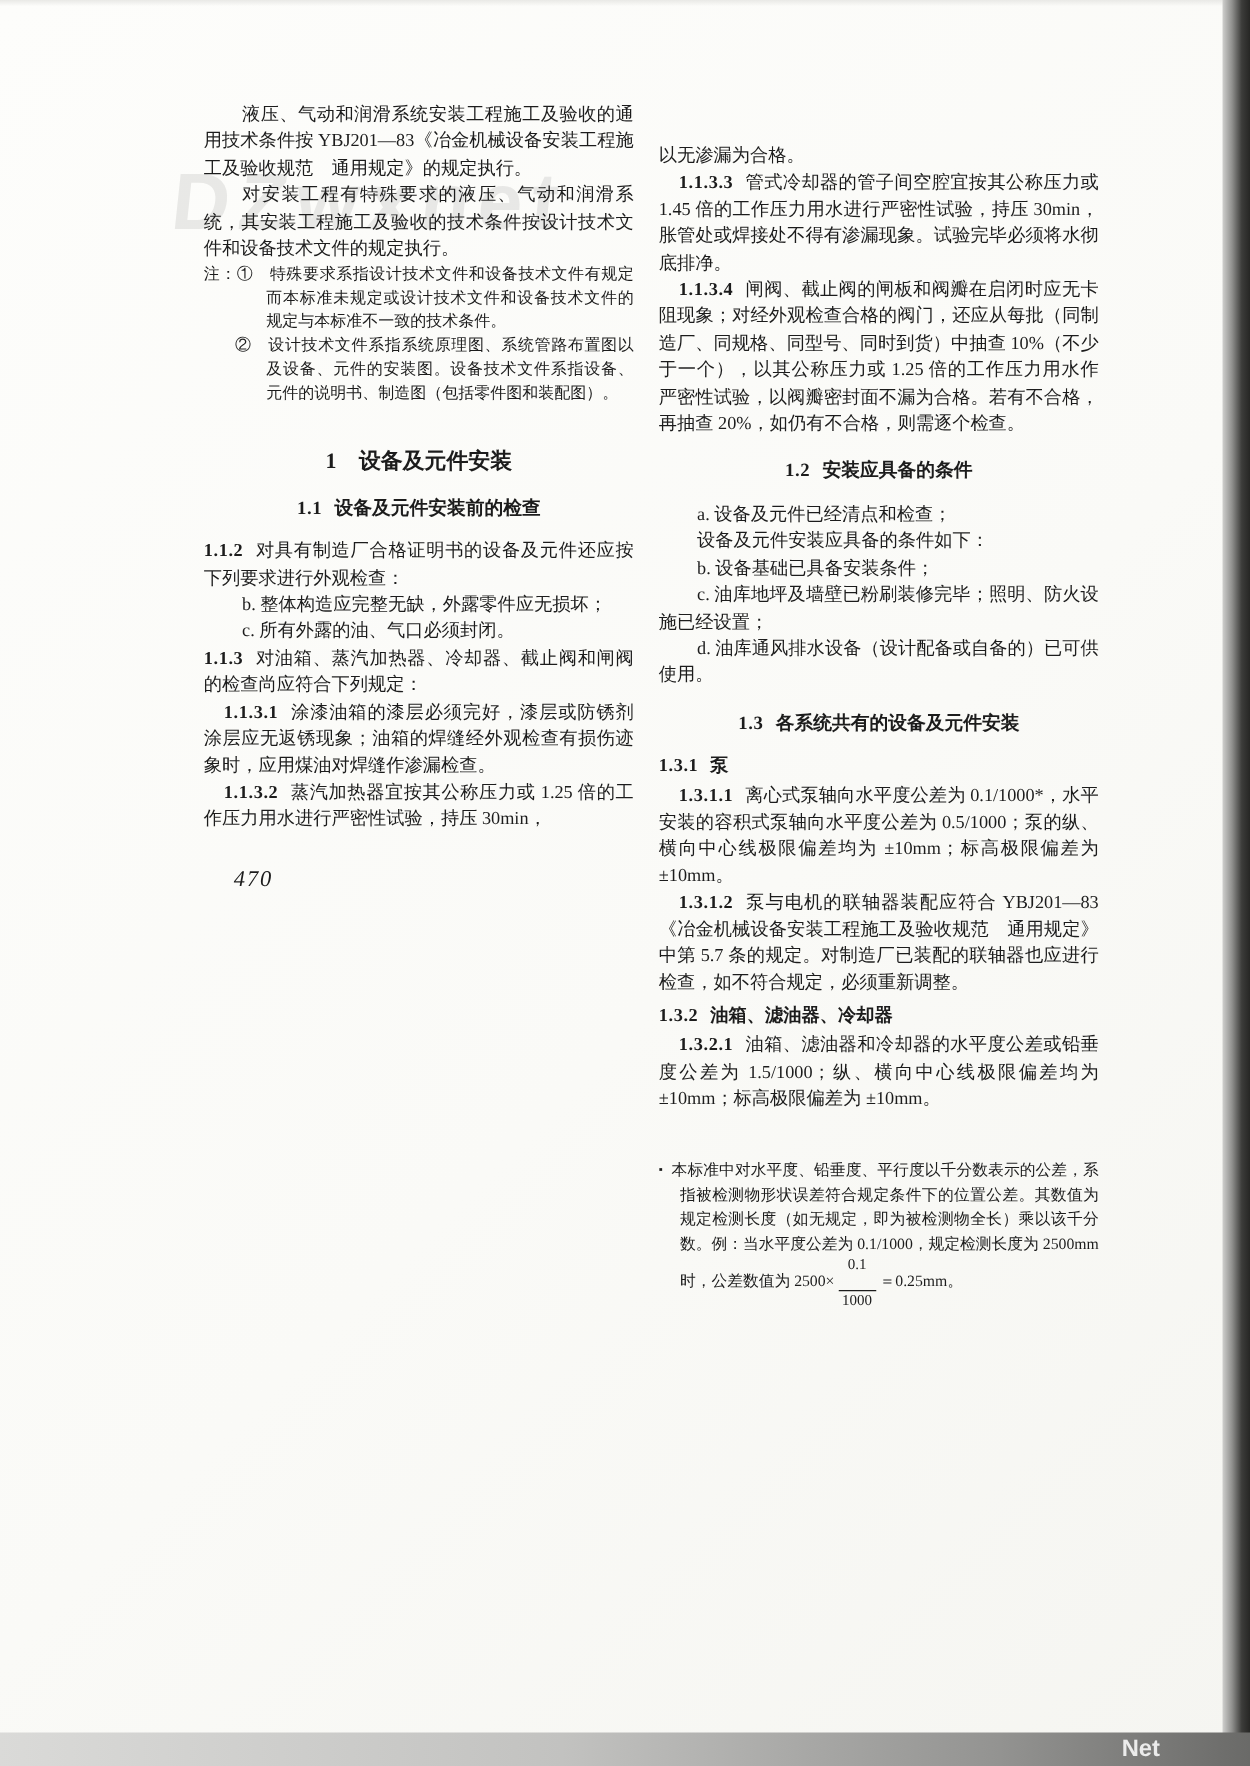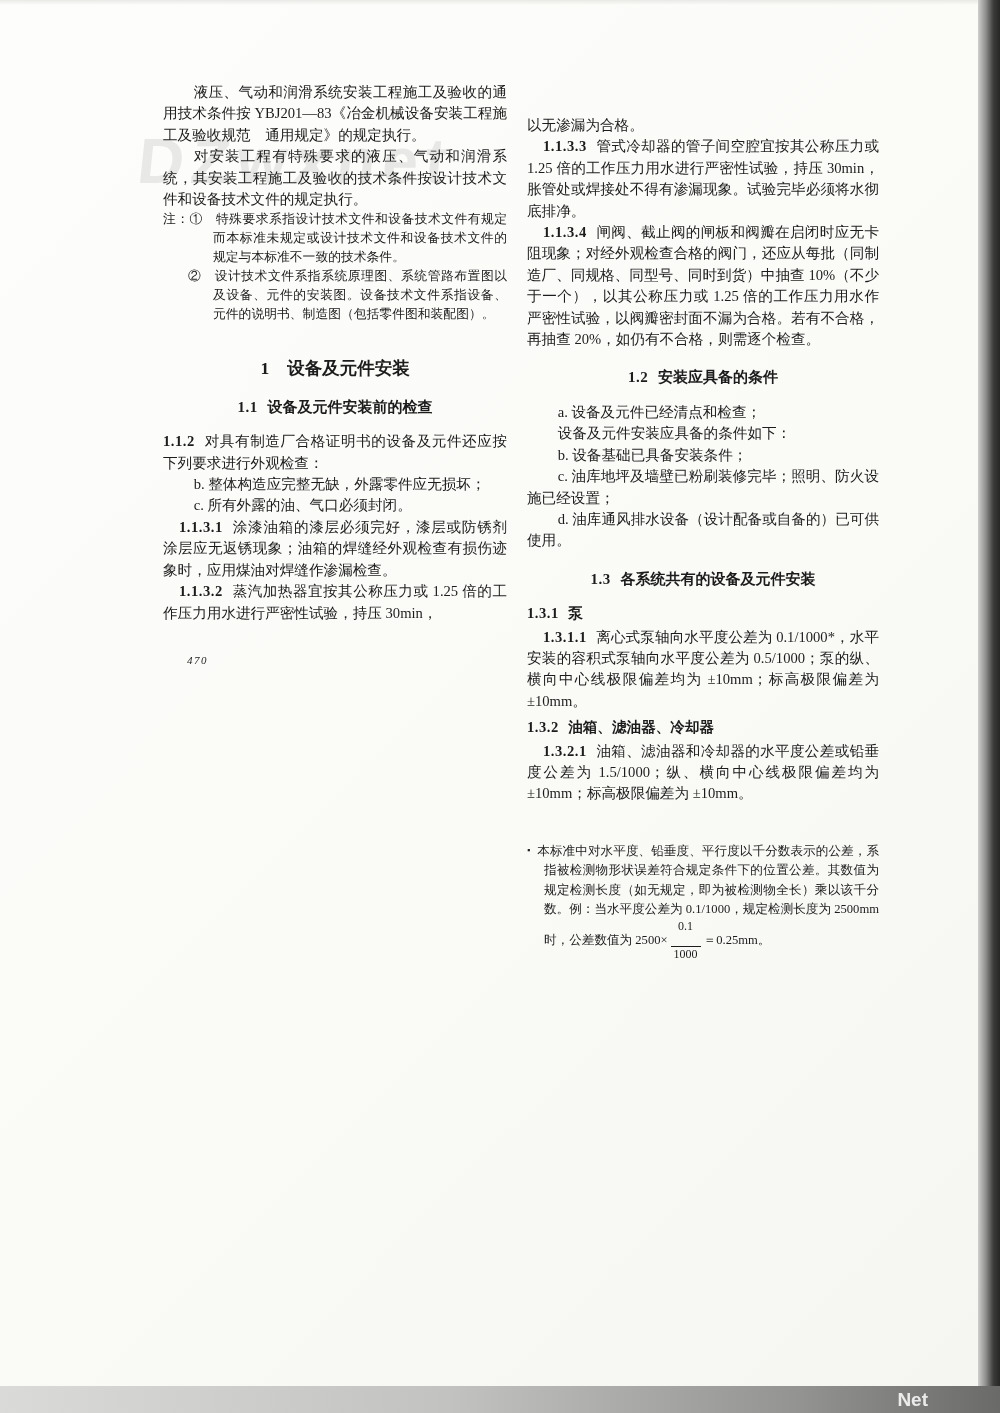--- a/index.html
+++ b/index.html
@@ -71,21 +71,21 @@
     font-size: 15px; font-weight: bold; text-align: center;
     text-indent: 0; margin: 17px 0 13px 0 !important;
   }
   .note-first, .note {
     font-size: 12.8px; line-height: 19px;
   }
   .note-first { padding-left: 50px; text-indent: -50px; }
   .note       { padding-left: 50px; text-indent: -25px; }
   .page-number {
     margin-top: 26px; padding-left: 24px;
-    font-style: italic; font-size: 11px; letter-spacing: 1.5px; font-family: Liberation Serif, serif;
+    font-style: italic; font-size: 18px; letter-spacing: 1.5px; font-family: Liberation Serif, serif;
   }
   
   .footnote {
     margin-top: 36px;
     font-size: 12.6px; line-height: 19.5px;
     padding-left: 17px; text-indent: -17px;
     text-align: justify;
   }
   .fn-bullet { font-size: 9px; vertical-align: 2px; margin-right: 7px; }
   .frac {
@@ -107,40 +107,42 @@
     <div id="left-blocks">
         <p class="blk body"><span>液压、气动和润滑系统安装工程施工及验收的通用技术条件按 YBJ201—83《冶金机械设备安装工程施工及验收规范　通用规定》的规定执行。</span></p>
         <p class="blk body"><span>对安装工程有特殊要求的液压、气动和润滑系统，其安装工程施工及验收的技术条件按设计技术文件和设备技术文件的规定执行。</span></p>
         <p class="blk note-first"><span>注：①　特殊要求系指设计技术文件和设备技术文件有规定而本标准未规定或设计技术文件和设备技术文件的规定与本标准不一致的技术条件。</span></p>
         <p class="blk note"><span>②　设计技术文件系指系统原理图、系统管路布置图以及设备、元件的安装图。设备技术文件系指设备、元件的说明书、制造图（包括零件图和装配图）。</span></p>
         <p class="blk h-chapter"><span class="num">1</span><span>设备及元件安装</span></p>
         <p class="blk h-center"><span class="num">1.1</span><span>设备及元件安装前的检查</span></p>
         <p class="blk clause"><span class="num">1.1.2</span><span>对具有制造厂合格证明书的设备及元件还应按下列要求进行外观检查：</span></p>
         <p class="blk body"><span>b. 整体构造应完整无缺，外露零件应无损坏；</span></p>
         <p class="blk body"><span>c. 所有外露的油、气口必须封闭。</span></p>
+        <p class="blk clause"><span class="num">1.1.3</span><span>对油箱、蒸汽加热器、冷却器、截止阀和闸阀的检查尚应符合下列规定：</span></p>
         <p class="blk clause-deep"><span class="num">1.1.3.1</span><span>涂漆油箱的漆层必须完好，漆层或防锈剂涂层应无返锈现象；油箱的焊缝经外观检查有损伤迹象时，应用煤油对焊缝作渗漏检查。</span></p>
         <p class="blk clause-deep"><span class="num">1.1.3.2</span><span>蒸汽加热器宜按其公称压力或 1.25 倍的工作压力用水进行严密性试验，持压 30min，</span></p>
       </div>
     <div class="page-number">470</div>
   </div>
 
   <div class="col col-right">
     <div id="right-blocks">
         <p class="blk cont"><span>以无渗漏为合格。</span></p>
-        <p class="blk clause-deep"><span class="num">1.1.3.3</span><span>管式冷却器的管子间空腔宜按其公称压力或 1.25 倍的工作压力用水进行严密性试验，持压 30min，胀管处或焊接处不得有渗漏现象。试验完毕必须将水彻底排净。</span></p>
+        <p class="blk clause-deep"><span class="num">1.1.3.3</span><span>管式冷却器的管子间空腔宜按其公称压力或 1.45 倍的工作压力用水进行严密性试验，持压 30min，胀管处或焊接处不得有渗漏现象。试验完毕必须将水彻底排净。</span></p>
         <p class="blk clause-deep"><span class="num">1.1.3.4</span><span>闸阀、截止阀的闸板和阀瓣在启闭时应无卡阻现象；对经外观检查合格的阀门，还应从每批（同制造厂、同规格、同型号、同时到货）中抽查 10%（不少于一个），以其公称压力或 1.25 倍的工作压力用水作严密性试验，以阀瓣密封面不漏为合格。若有不合格，再抽查 20%，如仍有不合格，则需逐个检查。</span></p>
         <p class="blk h-center"><span class="num">1.2</span><span>安装应具备的条件</span></p>
         <p class="blk body"><span>a. 设备及元件已经清点和检查；</span></p>
         <p class="blk body"><span>设备及元件安装应具备的条件如下：</span></p>
         <p class="blk body"><span>b. 设备基础已具备安装条件；</span></p>
         <p class="blk body"><span>c. 油库地坪及墙壁已粉刷装修完毕；照明、防火设施已经设置；</span></p>
         <p class="blk body"><span>d. 油库通风排水设备（设计配备或自备的）已可供使用。</span></p>
         <p class="blk h-center"><span class="num">1.3</span><span>各系统共有的设备及元件安装</span></p>
         <p class="blk h3"><span class="num">1.3.1</span><span>泵</span></p>
         <p class="blk clause-deep"><span class="num">1.3.1.1</span><span>离心式泵轴向水平度公差为 0.1/1000*，水平安装的容积式泵轴向水平度公差为 0.5/1000；泵的纵、横向中心线极限偏差均为 ±10mm；标高极限偏差为 ±10mm。</span></p>
+        <p class="blk clause-deep"><span class="num">1.3.1.2</span><span>泵与电机的联轴器装配应符合 YBJ201—83《冶金机械设备安装工程施工及验收规范　通用规定》中第 5.7 条的规定。对制造厂已装配的联轴器也应进行检查，如不符合规定，必须重新调整。</span></p>
         <p class="blk h3"><span class="num">1.3.2</span><span>油箱、滤油器、冷却器</span></p>
         <p class="blk clause-deep"><span class="num">1.3.2.1</span><span>油箱、滤油器和冷却器的水平度公差或铅垂度公差为 1.5/1000；纵、横向中心线极限偏差均为 ±10mm；标高极限偏差为 ±10mm。</span></p>
       </div>
     <div class="footnote"><span class="fn-bullet">▪</span><span>本标准中对水平度、铅垂度、平行度以千分数表示的公差，系指被检测物形状误差符合规定条件下的位置公差。其数值为规定检测长度（如无规定，即为被检测物全长）乘以该千分数。例：当水平度公差为 0.1/1000，规定检测长度为 </span><span>2500mm 时，公差数值为 2500×</span><span class="frac"><span class="frac-num">0.1</span><span class="frac-den">1000</span></span><span>＝0.25mm。</span></div>
   </div>
 
   <div class="edge-right"></div>
   <div class="edge-bottom"></div>
   <div class="wm-bottom">Net</div>
 </div>

